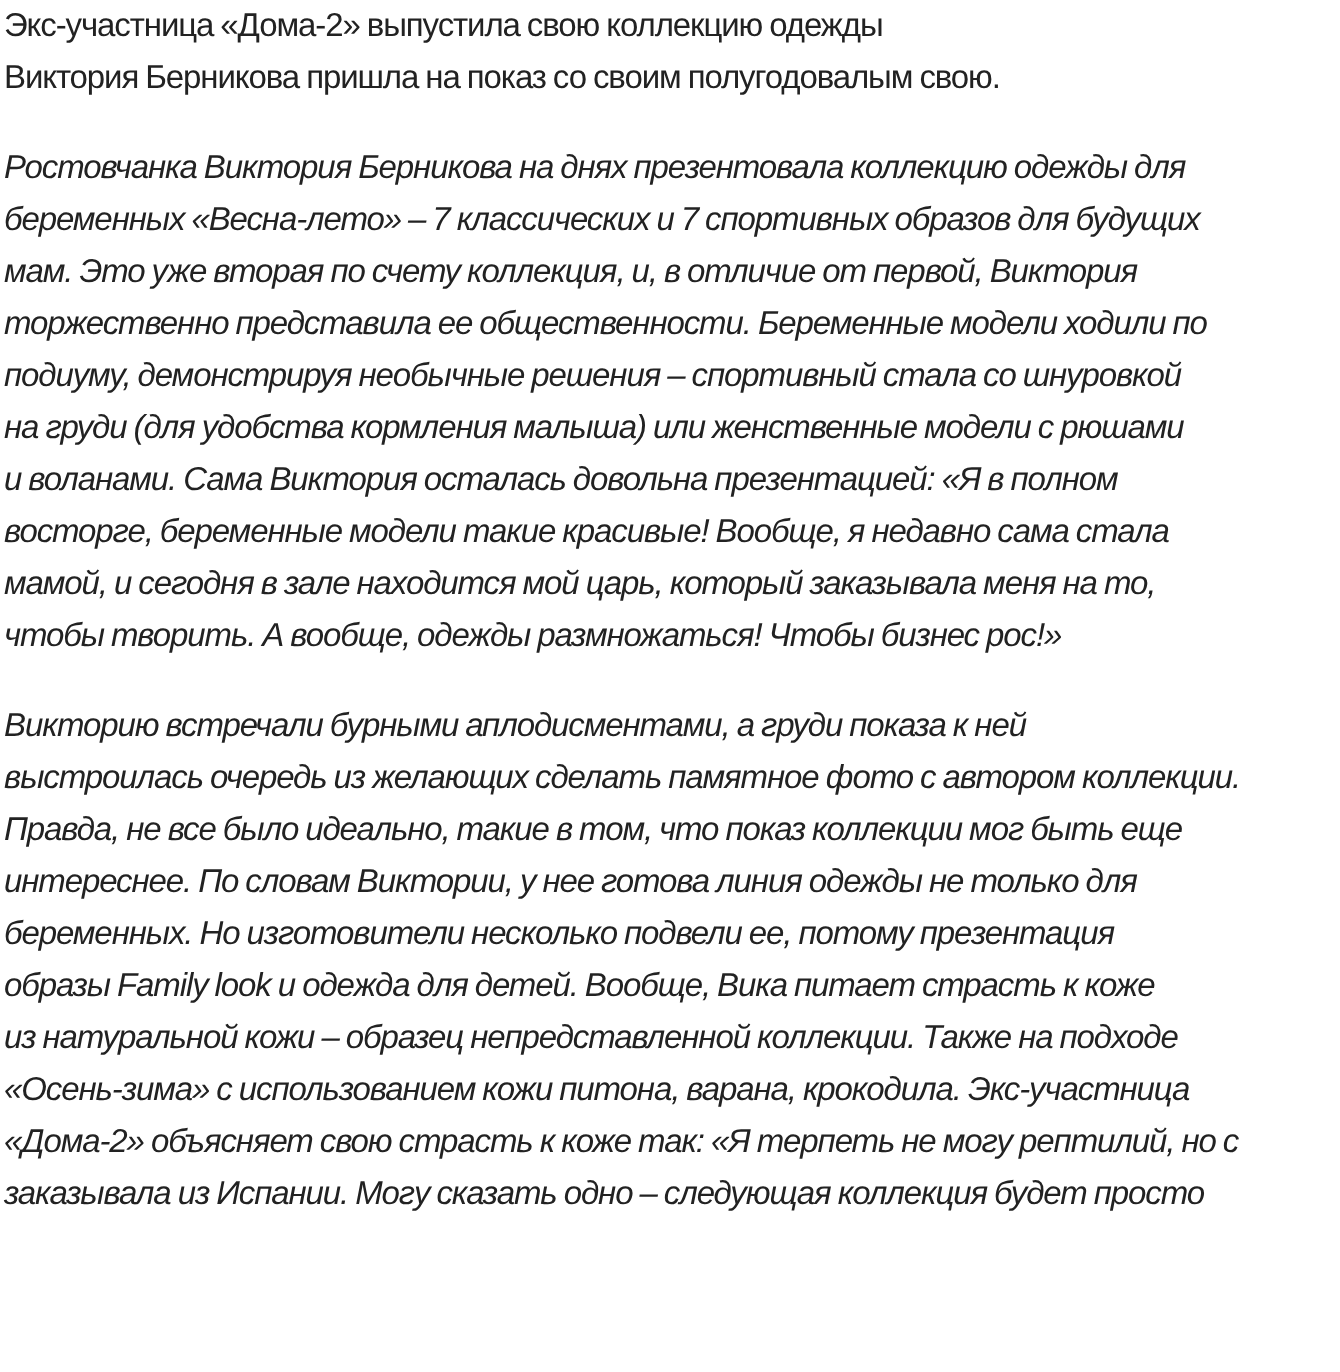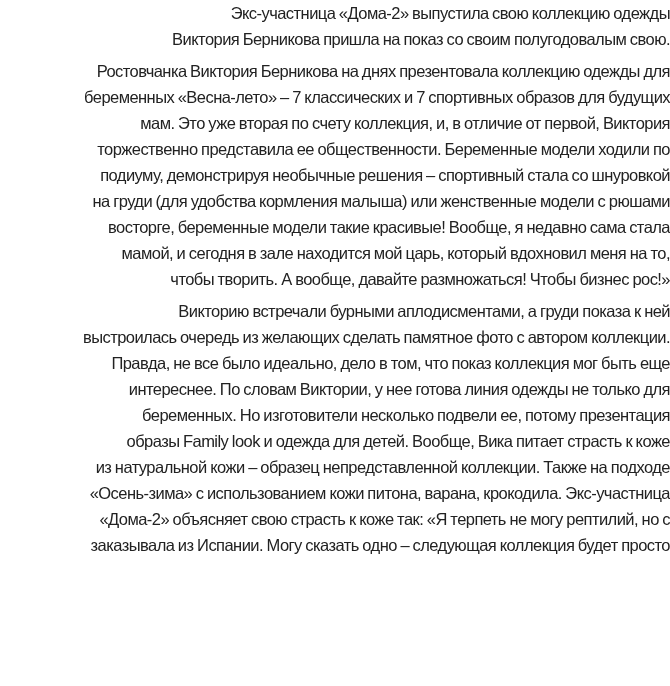--- a/index.html
+++ b/index.html
@@ -6,49 +6,50 @@
   body { width: 670px; height: 686px; overflow: hidden; }
   .doc {
     position: relative;
     padding: 0 0 0 2px;
     font-family: "Liberation Sans", sans-serif;
     font-size: 16.5px;
     color: #222222;
     letter-spacing: -0.55px;
     word-spacing: -0.5px;
   }
-  .line { height: 26px; line-height: 26px; white-space: nowrap; text-align: right; }
+  .line { height: 26px; line-height: 26px; white-space: nowrap; }
   .intro { padding-top: 0px; }
-  .para { margin-top: 6px; }
+  .para { margin-top: 19px; font-style: italic; }
 </style>
 </head>
 <body>
 
 <div class="doc">
   <div class="intro">
     <div class="line">Экс-участница «Дома-2» выпустила свою коллекцию одежды</div>
     <div class="line">Виктория Берникова пришла на показ со своим полугодовалым свою.</div>
   </div>
 
   <div class="para">
     <div class="line">Ростовчанка Виктория Берникова на днях презентовала коллекцию одежды для</div>
     <div class="line">беременных «Весна-лето» – 7 классических и 7 спортивных образов для будущих</div>
     <div class="line">мам. Это уже вторая по счету коллекция, и, в отличие от первой, Виктория</div>
     <div class="line">торжественно представила ее общественности. Беременные модели ходили по</div>
     <div class="line">подиуму, демонстрируя необычные решения – спортивный стала со шнуровкой</div>
     <div class="line">на груди (для удобства кормления малыша) или женственные модели с рюшами</div>
+    <div class="line">и воланами. Сама Виктория осталась довольна презентацией: «Я в полном</div>
     <div class="line">восторге, беременные модели такие красивые! Вообще, я недавно сама стала</div>
-    <div class="line">мамой, и сегодня в зале находится мой царь, который вдохновил меня на то,</div>
-    <div class="line">чтобы творить. А вообще, давайте размножаться! Чтобы бизнес рос!»</div>
+    <div class="line">мамой, и сегодня в зале находится мой царь, который заказывала меня на то,</div>
+    <div class="line">чтобы творить. А вообще, одежды размножаться! Чтобы бизнес рос!»</div>
   </div>
 
   <div class="para">
     <div class="line">Викторию встречали бурными аплодисментами, а груди показа к ней</div>
     <div class="line">выстроилась очередь из желающих сделать памятное фото с автором коллекции.</div>
-    <div class="line">Правда, не все было идеально, дело в том, что показ коллекция мог быть еще</div>
+    <div class="line">Правда, не все было идеально, такие в том, что показ коллекции мог быть еще</div>
     <div class="line">интереснее. По словам Виктории, у нее готова линия одежды не только для</div>
     <div class="line">беременных. Но изготовители несколько подвели ее, потому презентация</div>
     <div class="line">образы Family look и одежда для детей. Вообще, Вика питает страсть к коже</div>
     <div class="line">из натуральной кожи – образец непредставленной коллекции. Также на подходе</div>
     <div class="line">«Осень-зима» с использованием кожи питона, варана, крокодила. Экс-участница</div>
     <div class="line">«Дома-2» объясняет свою страсть к коже так: «Я терпеть не могу рептилий, но с</div>
     <div class="line">заказывала из Испании. Могу сказать одно – следующая коллекция будет просто</div>
 
   </div>
 </div>

